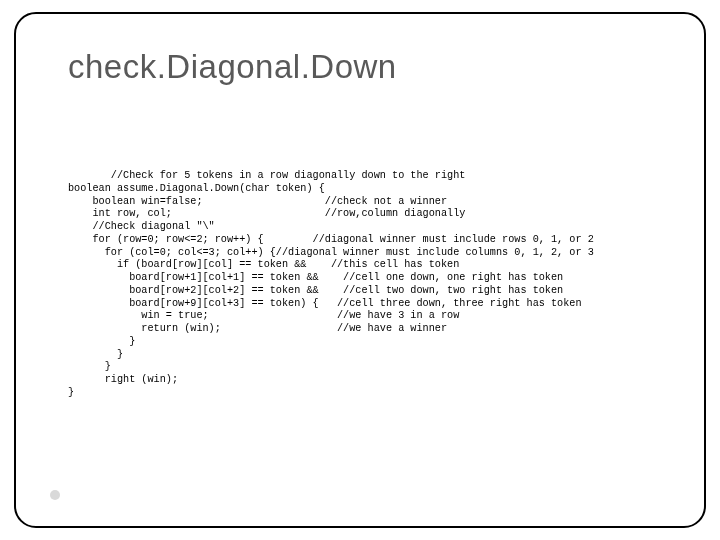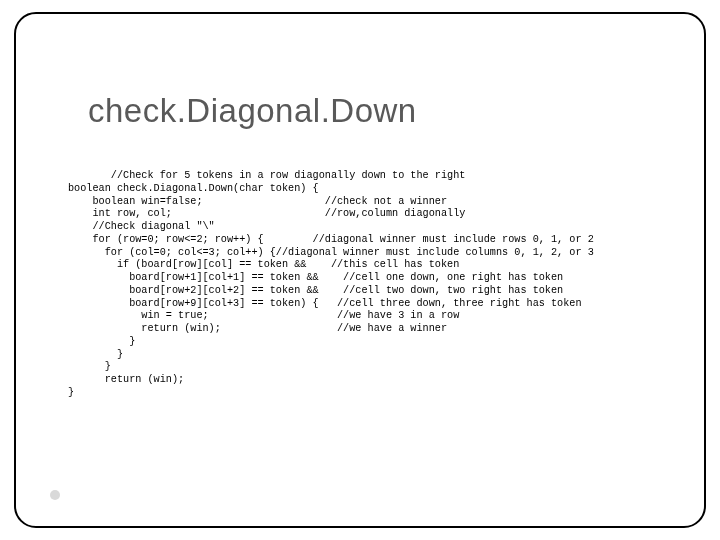--- a/index.html
+++ b/index.html
@@ -24,25 +24,24 @@
     left: 14px;
     right: 14px;
     bottom: 12px;
     border: 2px solid #000000;
     border-radius: 22px;
     box-sizing: border-box;
   }
   .title {
     position: absolute;
     top: 48px;
-    left: 88px;
+    left: 68px;
     font-size: 33px;
     color: #595959;
     letter-spacing: 0.5px;
-    margin-top: 44px;
   }
   .codeblock {
     position: absolute;
     top: 170px;
     left: 68px;
     right: 40px;
     font-family: "Courier New", Courier, monospace;
     font-size: 10.2px;
     line-height: 1.25;
     white-space: pre;
@@ -60,32 +59,32 @@
 </style>
 </head>
 <body>
 
 <div class="slide">
   <div class="frame"></div>
 
   <div class="title">check.Diagonal.Down</div>
 
   <div class="codeblock"><span>       //Check for 5 tokens in a row diagonally down to the right</span>
-<span>boolean check.Diagonal.Down(char token) {</span>
+<span>boolean assume.Diagonal.Down(char token) {</span>
 <span>    boolean win=false;                    //check not a winner</span>
 <span>    int row, col;                         //row,column diagonally</span>
 <span>    //Check diagonal "\"</span>
 <span>    for (row=0; row&lt;=2; row++) {        //diagonal winner must include rows 0, 1, or 2</span>
 <span>      for (col=0; col&lt;=3; col++) {//diagonal winner must include columns 0, 1, 2, or 3</span>
 <span>        if (board[row][col] == token &amp;&amp;    //this cell has token</span>
 <span>          board[row+1][col+1] == token &amp;&amp;    //cell one down, one right has token</span>
 <span>          board[row+2][col+2] == token &amp;&amp;    //cell two down, two right has token</span>
 <span>          board[row+9][col+3] == token) {   //cell three down, three right has token</span>
 <span>            win = true;                     //we have 3 in a row</span>
 <span>            return (win);                   //we have a winner</span>
 <span>          }</span>
 <span>        }</span>
 <span>      }</span>
-<span>      return (win);</span>
+<span>      right (win);</span>
 <span>}</span></div>
 
   <div class="bullet"></div>
 </div>
 
 </body></html>

